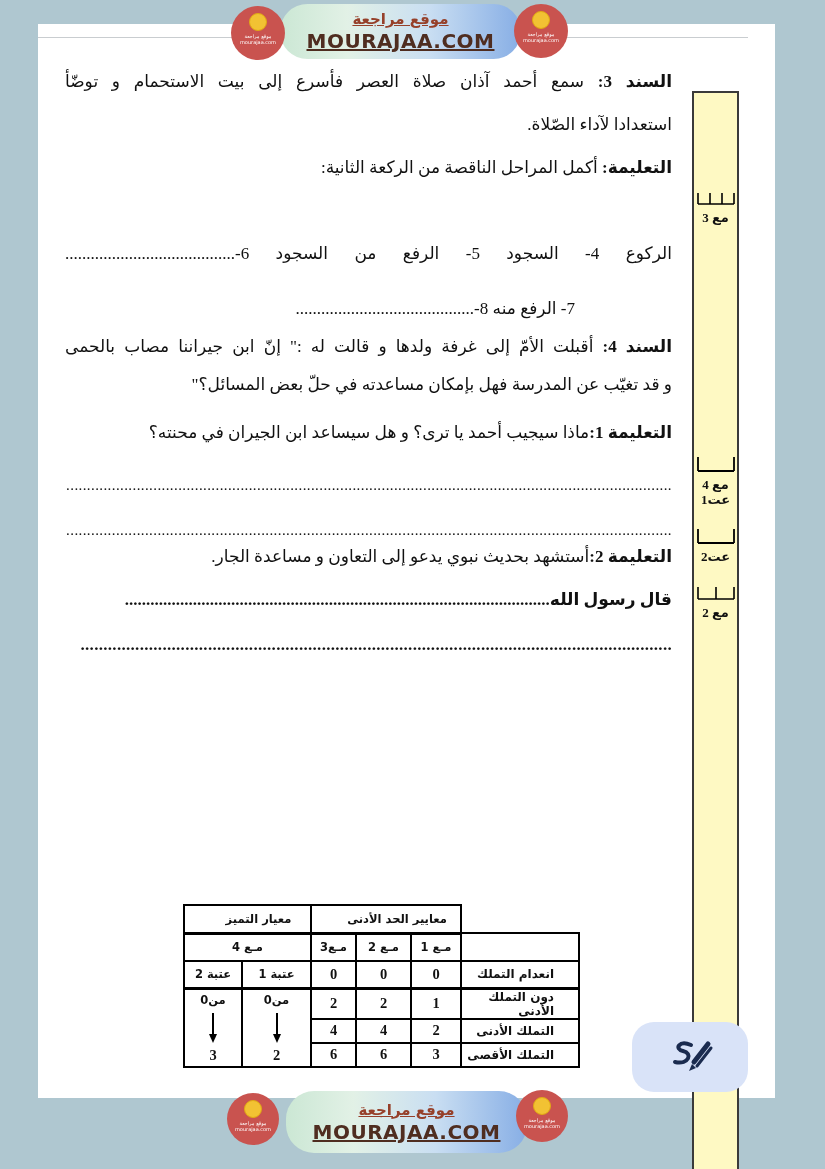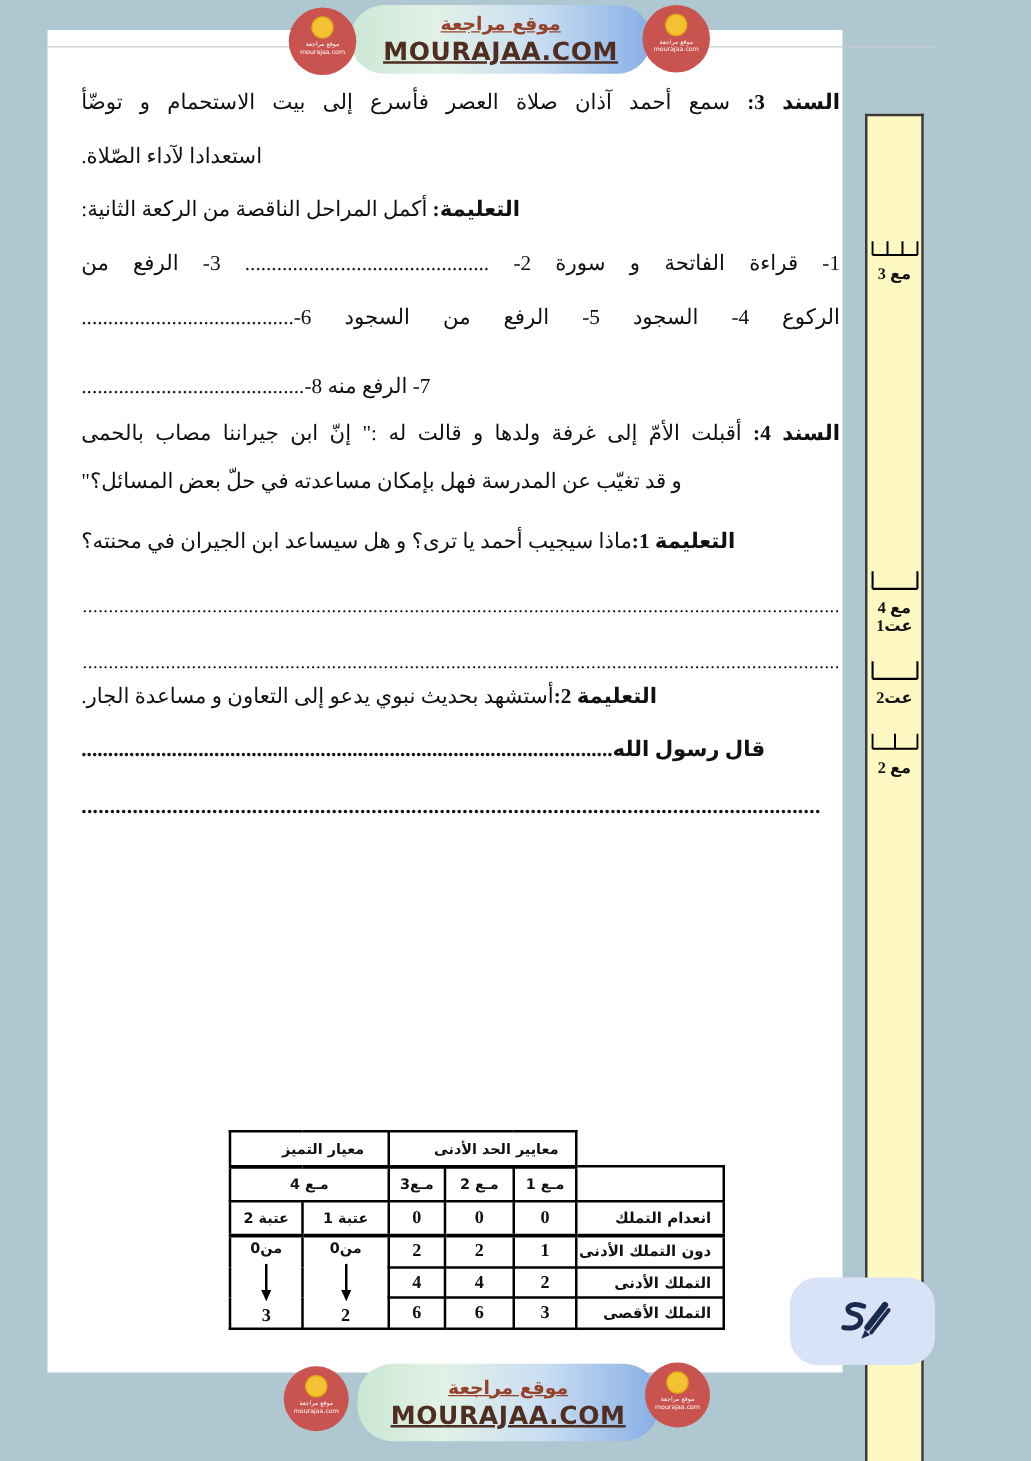--- a/index.html
+++ b/index.html
@@ -5,49 +5,49 @@
   * { margin:0; padding:0; box-sizing:border-box; }
   html,body { width:825px; height:1169px; }
   body {
     position:relative; overflow:hidden;
     background:#afc7d0;
     font-family:"Liberation Serif","DejaVu Sans",serif;
     color:#111;
   }
   
   .page {
-    position:absolute; left:38px; top:24px; width:636px; height:1074px;
+    position:absolute; left:38px; top:24px; width:737px; height:1074px;
     background:#ffffff;
   }
   .page-edge-line {
     position:absolute; left:0; top:13px; width:710px; height:1px;
     background:#c9cdd0;
   }
   
   .line {
     position:absolute; left:27px; width:607px;
-    direction:rtl; text-align:left;
+    direction:rtl; text-align:right;
     font-size:17px; line-height:30px; white-space:nowrap; overflow:hidden;
   }
   .just { text-align:justify; text-align-last:justify; white-space:normal; }
   .b { font-weight:bold; }
   .dotline { font-size:15px; letter-spacing:.4px; }
   .bolddots { font-weight:bold; letter-spacing:.3px; }
   
   .rubric {
     position:absolute; left:145px; top:880px;
     border-collapse:collapse; table-layout:fixed; direction:ltr;
   }
   .rubric td {
     border:2px solid #000; text-align:center; vertical-align:middle;
     font-family:"DejaVu Sans",sans-serif; font-weight:bold; font-size:11.5px;
     padding:0; direction:rtl; overflow:hidden;
   }
   .rubric td.num { font-family:"Liberation Serif","DejaVu Sans",serif; font-size:14.5px; }
-  .rubric td.rowlabel { text-align:right; padding-right:9px; font-size:12px; }
+  .rubric td.rowlabel { text-align:right; padding-right:24px; font-size:12px; }
   .rubric td.ghost { border:none; background:transparent; }
   .rubric tr.r1 td { height:28px;padding-left:22px; }
   .rubric tr.r2 td { height:28px; }
   .rubric tr.r3 td { height:27px; }
   .rubric tr.r4 td { height:26px; }
   .rubric tr.r5 td { height:24px; }
   .rubric tr.r6 td { height:24px; }
   .rubric tr.r1 td:not(.ghost), .rubric tr.r3 td { border-bottom-width:3px; }
   .mergecell { vertical-align:middle; }
   .mergebox {
@@ -98,21 +98,20 @@
 </head>
 <body>
 
 <div class="page">
   <div class="page-edge-line"></div>
 
   <div class="line just" style="top:43px"><span class="b">السند 3:</span><span> سمع أحمد آذان صلاة العصر فأسرع إلى بيت الاستحمام و توضّأ</span></div>
   <div class="line" style="top:86px">استعدادا لآداء الصّلاة.</div>
   <div class="line" style="top:129px"><span class="b">التعليمة:</span><span> أكمل المراحل الناقصة من الركعة الثانية:</span></div>
 
-  <div class="line just" style="top:172px"><span>1- قراءة الفاتحة و سورة  2- </span><span>..............................................</span><span>  3- الرفع من</span></div>
   <div class="line just" style="top:215px"><span>الركوع 4- السجود 5- الرفع من السجود 6-</span><span>........................................</span></div>
   <div class="line" style="top:270px; padding-right:97px"><span>7- الرفع منه 8-</span><span>..........................................</span></div>
 
   <div class="line just" style="top:308px"><span class="b">السند 4:</span><span> أقبلت الأمّ إلى غرفة ولدها و قالت له :" إنّ ابن جيراننا مصاب بالحمى</span></div>
   <div class="line" style="top:346px">و قد تغيّب عن المدرسة فهل بإمكان مساعدته في حلّ بعض المسائل؟"</div>
   <div class="line" style="top:394px"><span class="b">التعليمة 1:</span><span>ماذا سيجيب أحمد يا ترى؟ و هل سيساعد ابن الجيران في محنته؟</span></div>
 
   <div class="line dotline" style="top:446px">................................................................................................................................................................</div>
   <div class="line dotline" style="top:491px">................................................................................................................................................................</div>
 

